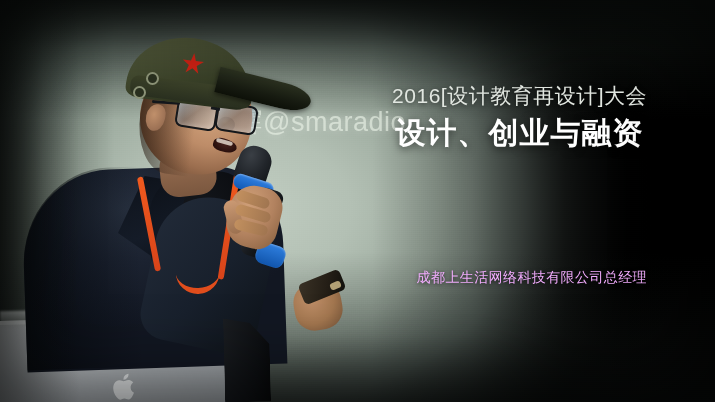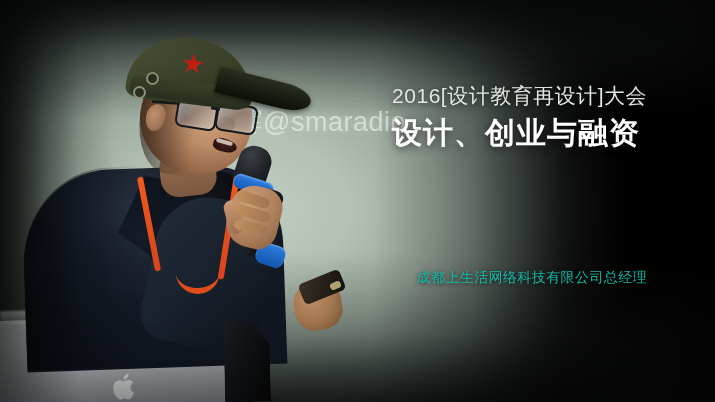--- a/index.html
+++ b/index.html
@@ -60,21 +60,21 @@
     color:rgba(236,243,232,.62);
     text-shadow:0 0 9px rgba(255,255,255,.30);
     white-space:nowrap;
     filter:blur(.45px);
     font-weight:500;
   }
 
   
   .title-block{
     position:absolute;right:68px;top:84px;
-    text-align:left;white-space:nowrap;
+    text-align:center;white-space:nowrap;
   }
   .title-kicker{
     font-size:21px;line-height:1.18;
     color:#e3e8e2;font-weight:300;letter-spacing:.5px;
     text-shadow:0 1px 5px rgba(0,0,0,.55);
   }
   .title-main{
     margin-top:6px;
     font-size:30px;line-height:1.2;
     color:#ffffff;font-weight:700;letter-spacing:1px;
@@ -85,21 +85,21 @@
   .credit-block{
     position:absolute;right:68px;top:258px;
     text-align:right;white-space:nowrap;
   }
   .credit-name{
     font-size:15px;font-weight:700;color:#f2f5f1;letter-spacing:1px;
     text-shadow:0 1px 4px rgba(0,0,0,.7);
   }
   .credit-role{
     margin-top:11px;
-    font-size:14px;font-weight:400;color:#14b8a6;letter-spacing:.4px;
+    font-size:14px;font-weight:400;color:#f0abfc;letter-spacing:.4px;
     text-shadow:0 1px 4px rgba(0,0,0,.7);
   }
 
   
   .person{position:absolute;left:0;top:0;width:360px;height:402px;}
 
   
   .torso{
     position:absolute;left:24px;top:168px;width:260px;height:200px;
     background:

